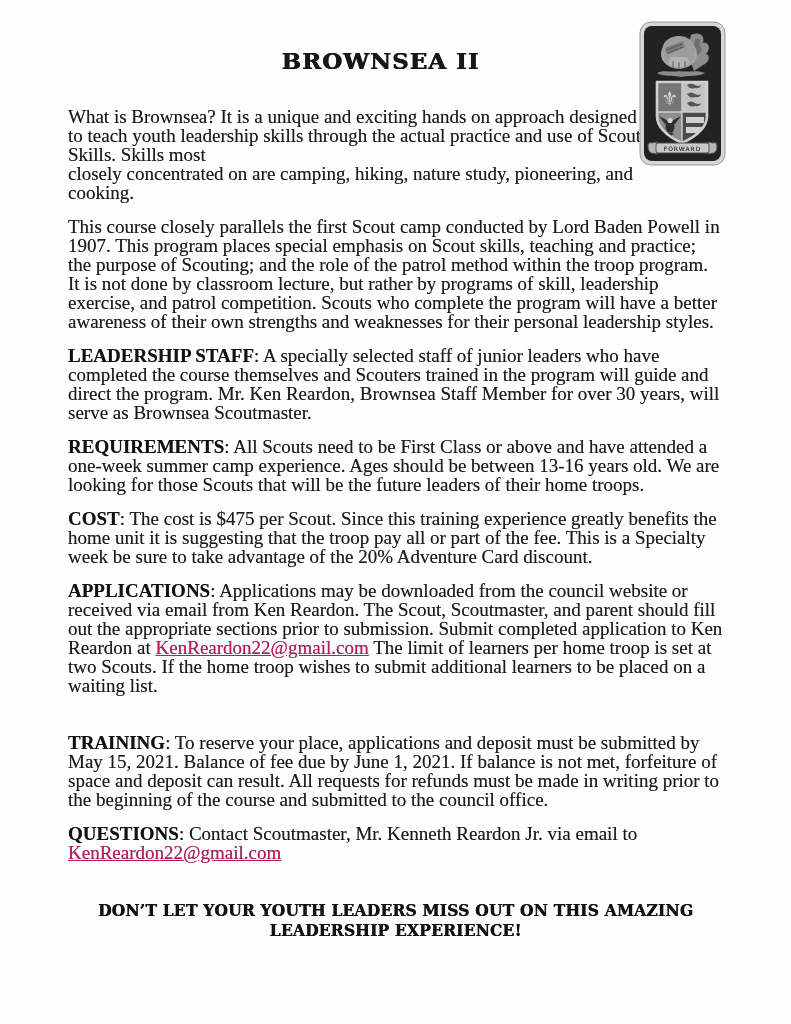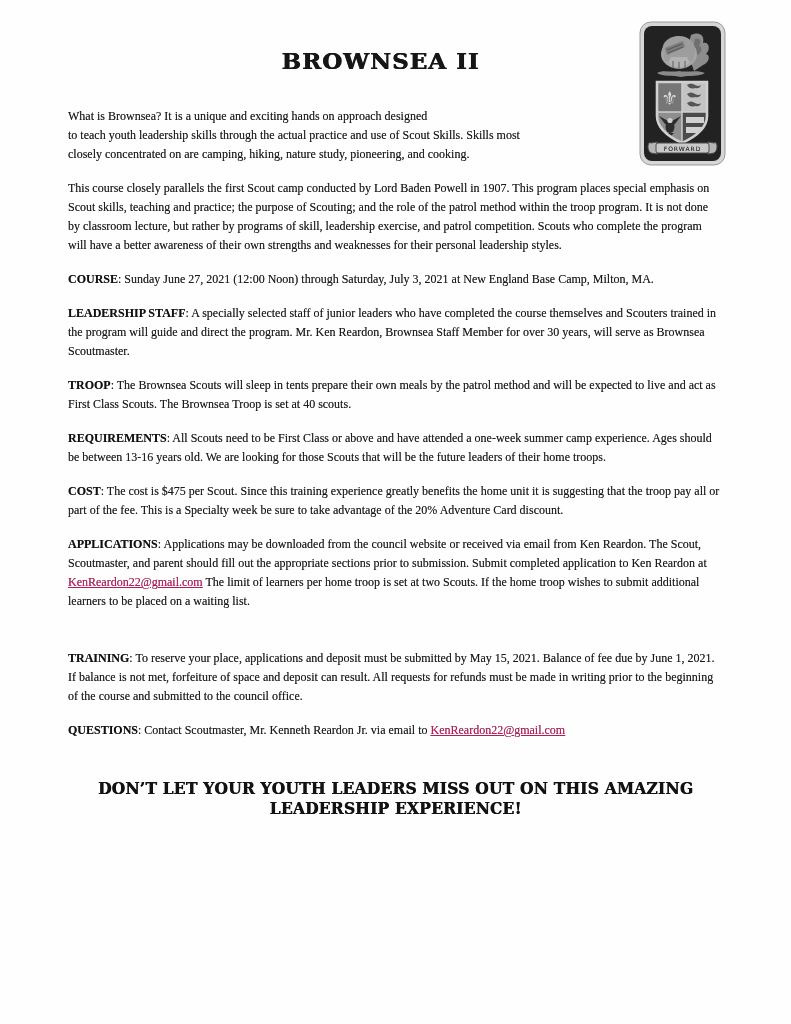--- a/index.html
+++ b/index.html
@@ -27,21 +27,21 @@
     letter-spacing: 1px;
     color: #161616;
     text-shadow: 0.6px 0 0 #161616, 0 0 0.5px rgba(0,0,0,.6);
   }
   .logo {
     position: absolute;
     top: 21px; right: 65px;
     width: 87px; height: 145px;
   }
   p.para {
-    font-size: 12px;
+    font-size: 19px;
     line-height: 19px;
     margin-top: 15px;
   }
   .intro {
     margin-top: 31px !important;
     white-space: pre-line;
     max-width: 575px;
   }
   b.sec-label { font-weight: bold; color: #111; }
   a.email-link {
@@ -135,23 +135,21 @@
     </svg>
   </div>
 
   <p class="para intro">What is Brownsea? It is a unique and exciting hands on approach designed
 to teach youth leadership skills through the actual practice and use of Scout Skills. Skills most
 closely concentrated on are camping, hiking, nature study, pioneering, and cooking.</p>
 
   <p class="para">This course closely parallels the first Scout camp conducted by Lord Baden Powell in 1907. This program places special emphasis on Scout skills, teaching and practice; the purpose of Scouting; and the role of the patrol method within the troop program. It is not done by classroom lecture, but rather by programs of skill, leadership exercise, and patrol competition. Scouts who complete the program will have a better awareness of their own strengths and weaknesses for their personal leadership styles.</p>
 
   <div id="sections">
-      <p class="para"><b class="sec-label">COURSE</b><span>: Sunday June 27, 2021 (12:00 Noon) through Saturday, July 3, 2021 at New England Base Camp, Milton, MA.</span></p>
       <p class="para"><b class="sec-label">LEADERSHIP STAFF</b><span>: A specially selected staff of junior leaders who have completed the course themselves and Scouters trained in the program will guide and direct the program. Mr. Ken Reardon, Brownsea Staff Member for over 30 years, will serve as Brownsea Scoutmaster.</span></p>
-      <p class="para"><b class="sec-label">TROOP</b><span>: The Brownsea Scouts will sleep in tents prepare their own meals by the patrol method and will be expected to live and act as First Class Scouts. The Brownsea Troop is set at 40 scouts.</span></p>
       <p class="para"><b class="sec-label">REQUIREMENTS</b><span>: All Scouts need to be First Class or above and have attended a one-week summer camp experience. Ages should be between 13-16 years old. We are looking for those Scouts that will be the future leaders of their home troops.</span></p>
       <p class="para"><b class="sec-label">COST</b><span>: The cost is $475 per Scout. Since this training experience greatly benefits the home unit it is suggesting that the troop pay all or part of the fee. This is a Specialty week be sure to take advantage of the 20% Adventure Card discount.</span></p>
       <p class="para"><b class="sec-label">APPLICATIONS</b><span>: Applications may be downloaded from the council website or received via email from Ken Reardon. The Scout, Scoutmaster, and parent should fill out the appropriate sections prior to submission. Submit completed application to Ken Reardon at </span><a class="email-link" href="#">KenReardon22@gmail.com</a><span> The limit of learners per home troop is set at two Scouts. If the home troop wishes to submit additional learners to be placed on a waiting list.</span></p>
       <p class="para gap-before"><b class="sec-label">TRAINING</b><span>: To reserve your place, applications and deposit must be submitted by May 15, 2021. Balance of fee due by June 1, 2021. If balance is not met, forfeiture of space and deposit can result. All requests for refunds must be made in writing prior to the beginning of the course and submitted to the council office.</span></p>
       <p class="para"><b class="sec-label">QUESTIONS</b><span>: Contact Scoutmaster, Mr. Kenneth Reardon Jr. via email to </span><a class="email-link" href="#">KenReardon22@gmail.com</a></p>
     </div>
 
   <div class="slogan">DON’T LET YOUR YOUTH LEADERS MISS OUT ON THIS AMAZING LEADERSHIP EXPERIENCE!</div>
 
 </div>

